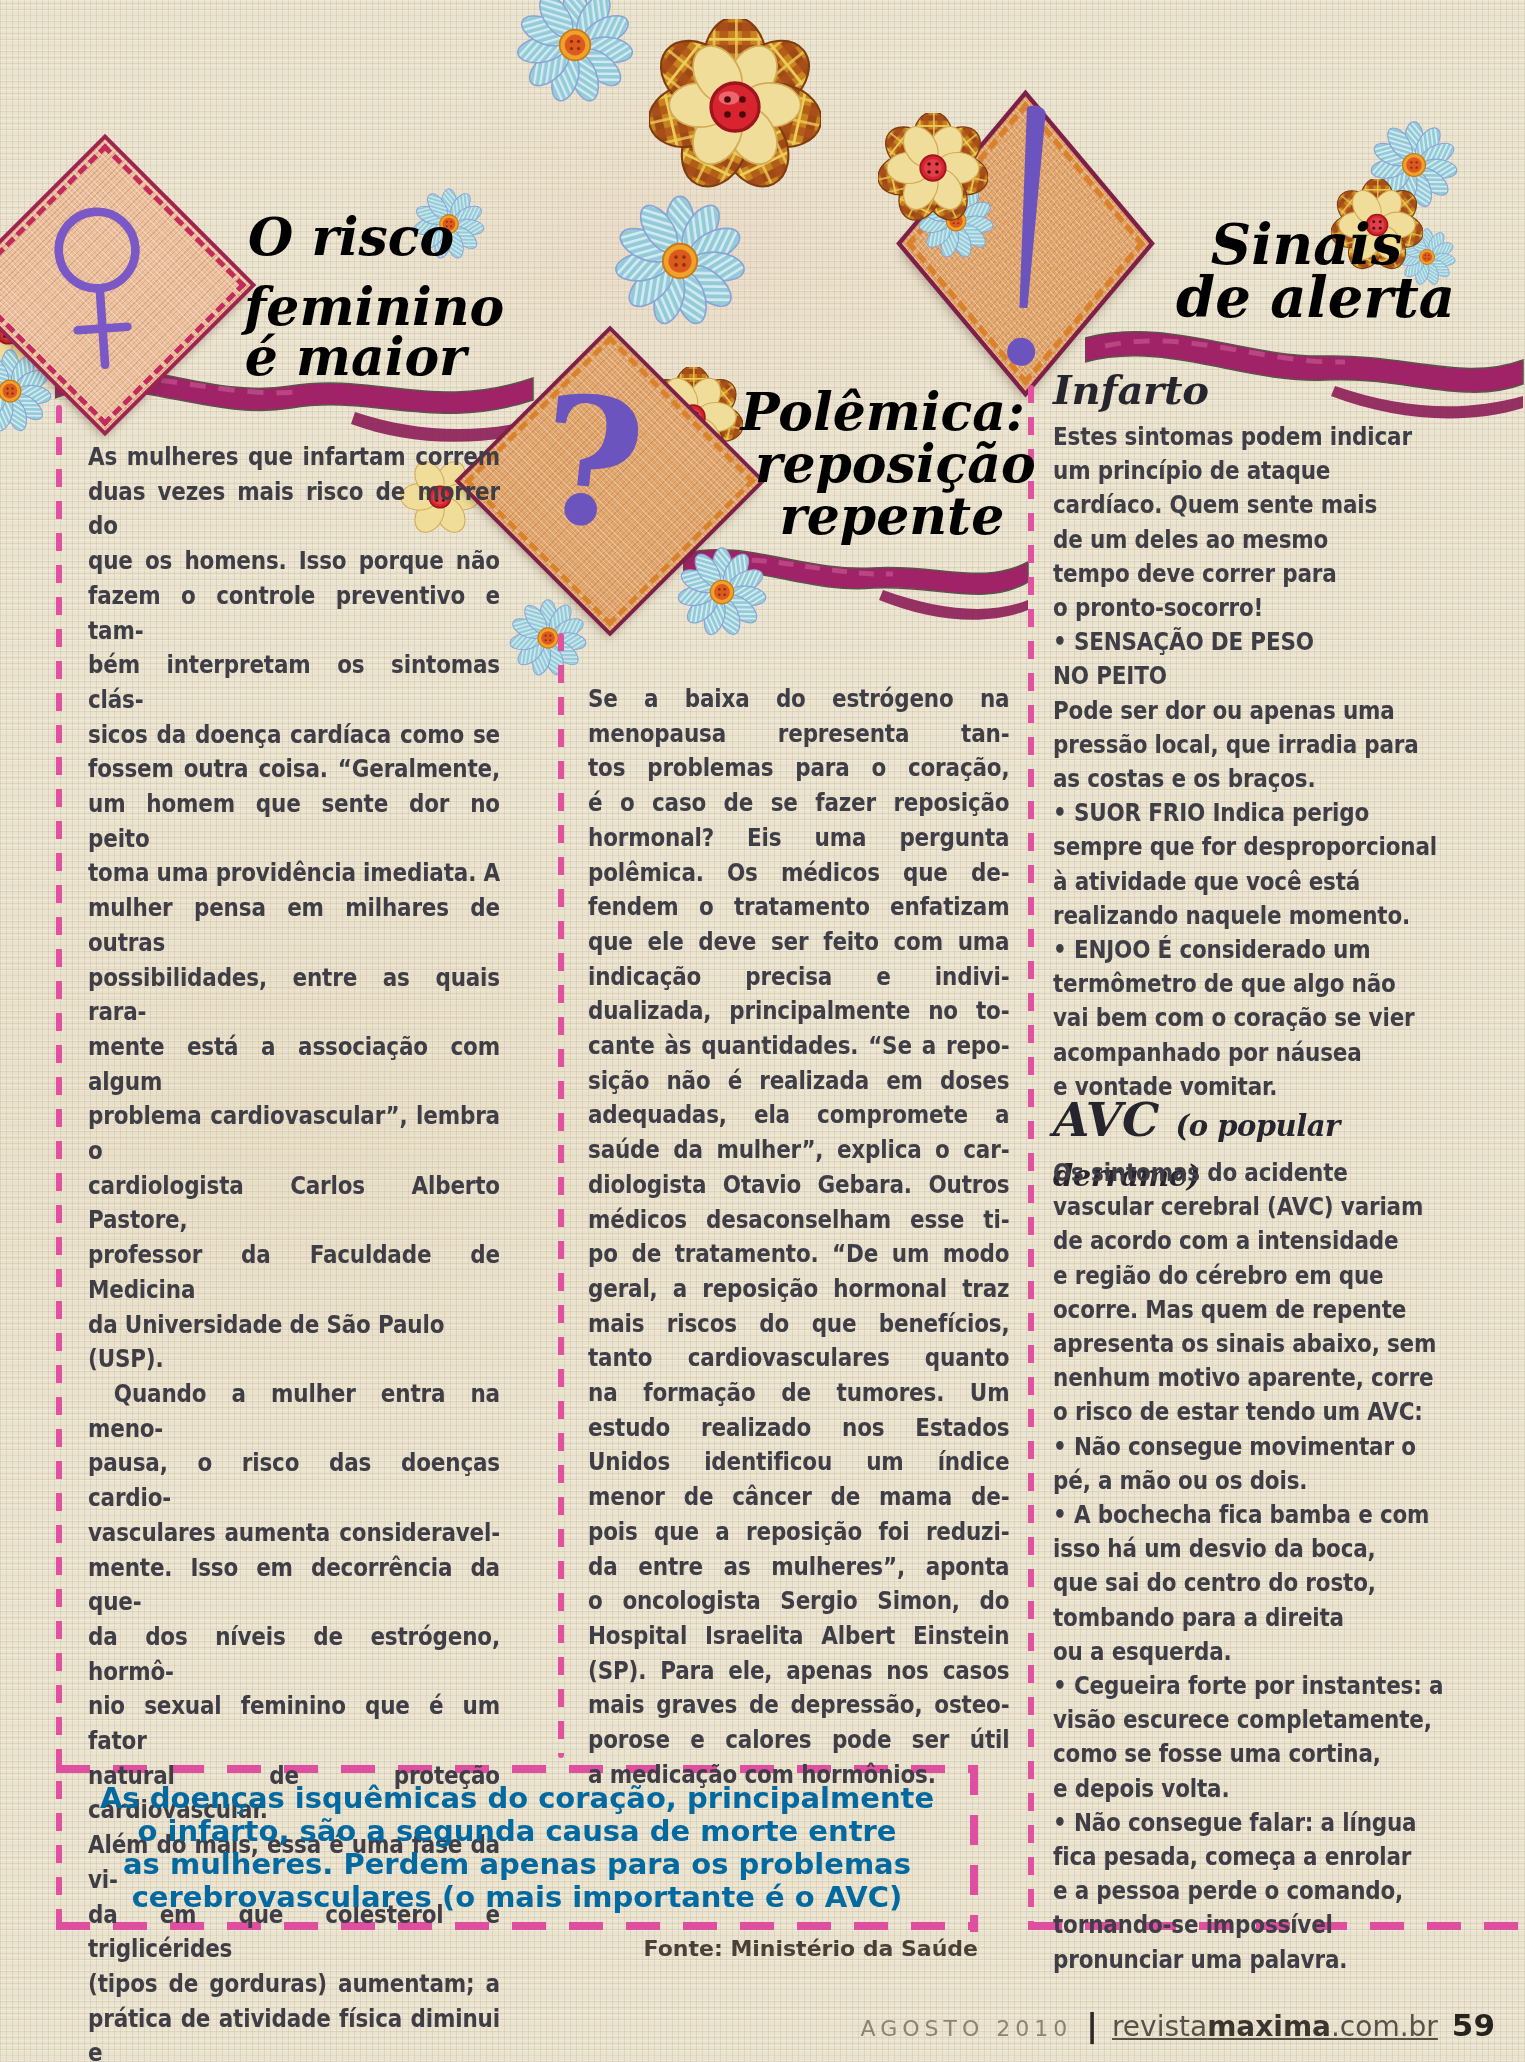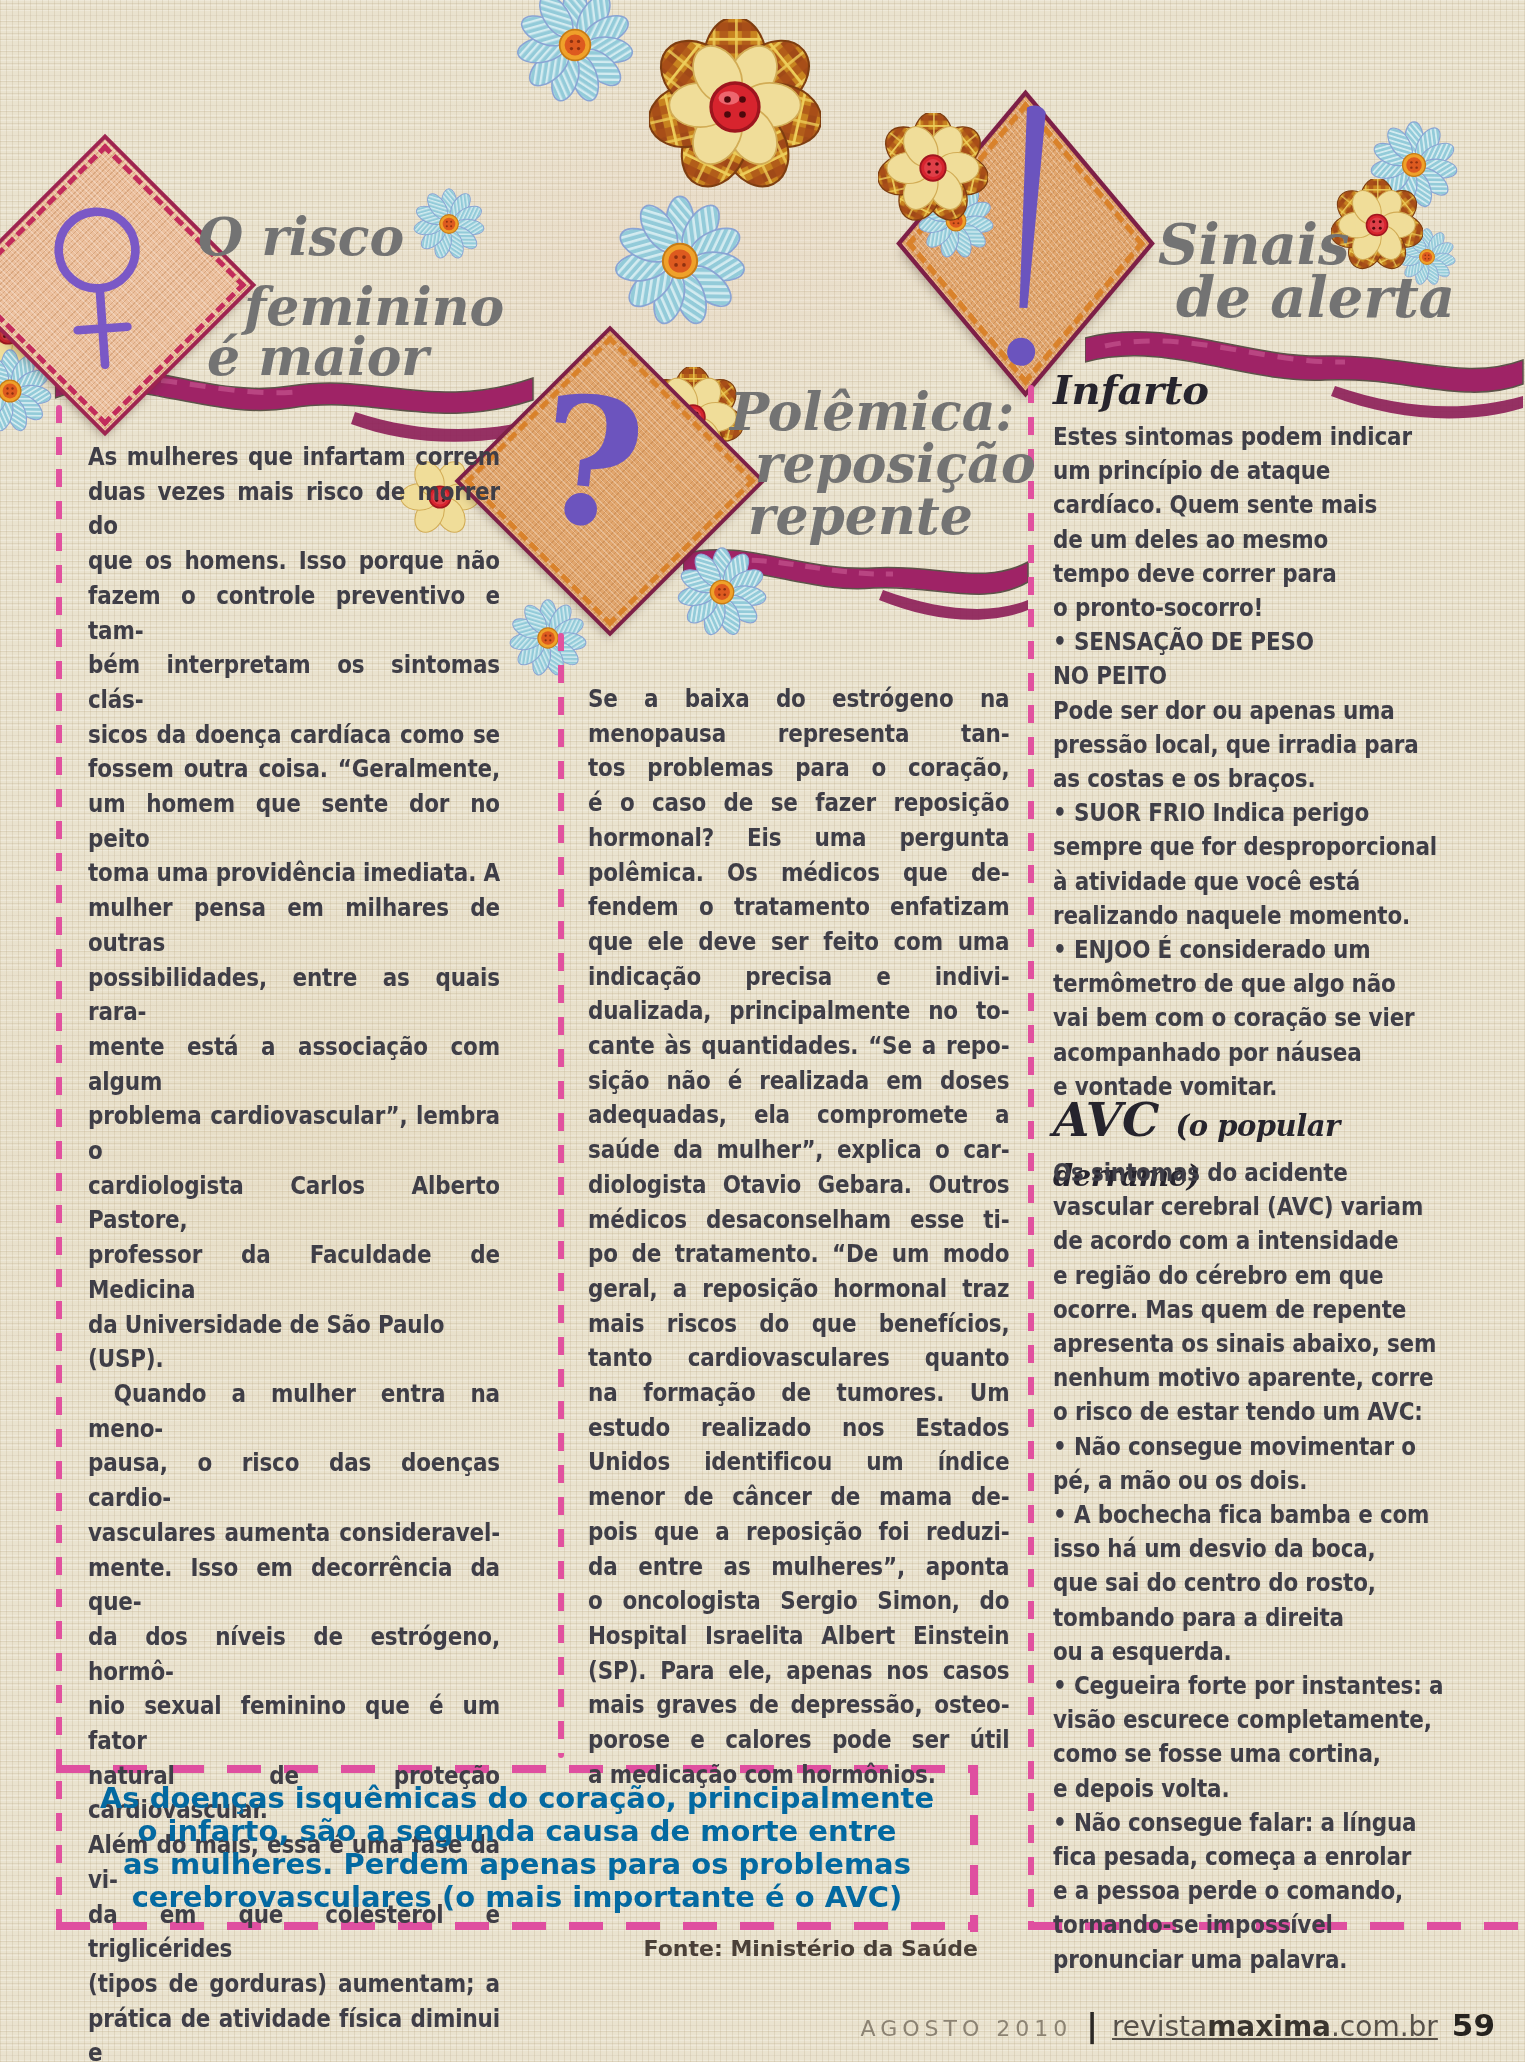--- a/index.html
+++ b/index.html
@@ -9,21 +9,21 @@
     background-image:
       radial-gradient(ellipse 500px 300px at 45% 12%, rgba(228,176,156,.14), transparent 70%),
       radial-gradient(ellipse 700px 500px at 20% 55%, rgba(214,192,150,.15), transparent 70%),
       repeating-linear-gradient(0deg, rgba(176,155,118,.20) 0 1px, transparent 1px 6px),
       repeating-linear-gradient(90deg, rgba(176,155,118,.20) 0 1px, transparent 1px 6px),
       repeating-linear-gradient(0deg, rgba(255,255,255,.22) 1px 2px, transparent 2px 6px);
     font-family:"DejaVu Sans",sans-serif;
   }
   .abs{position:absolute;}
   
-  .hl{position:absolute;z-index:6;color:#737373;font-family:"DejaVu Serif",serif;font-style:italic;font-weight:700;}
+  .hl{position:absolute;z-index:6;color:#000000;font-family:"DejaVu Serif",serif;font-style:italic;font-weight:700;text-align:center;}
   #hl-left{left:190px;top:212px;font-size:52px;line-height:50px;}
   #hl-left .l2{padding-left:54px;margin-top:20px;} #hl-left .l1{padding-left:8px;} #hl-left .l3{padding-left:17px;}
   #hl-mid{left:730px;top:386px;font-size:52px;line-height:52px;}
   #hl-mid .l2{padding-left:25px;} #hl-mid .l3{padding-left:18px;}
   #hl-right{left:1158px;top:218px;font-size:56px;line-height:53px;}
   #hl-right .l2{padding-left:18px;}
   
   .col{position:absolute;z-index:6;font-weight:700;font-size:25px;color:#3F3E47;letter-spacing:-0.2px;}
   #col1{left:88px;top:440px;width:412px;line-height:34.7px;}
   #col2{left:588px;top:682px;width:422px;line-height:34.7px;}

